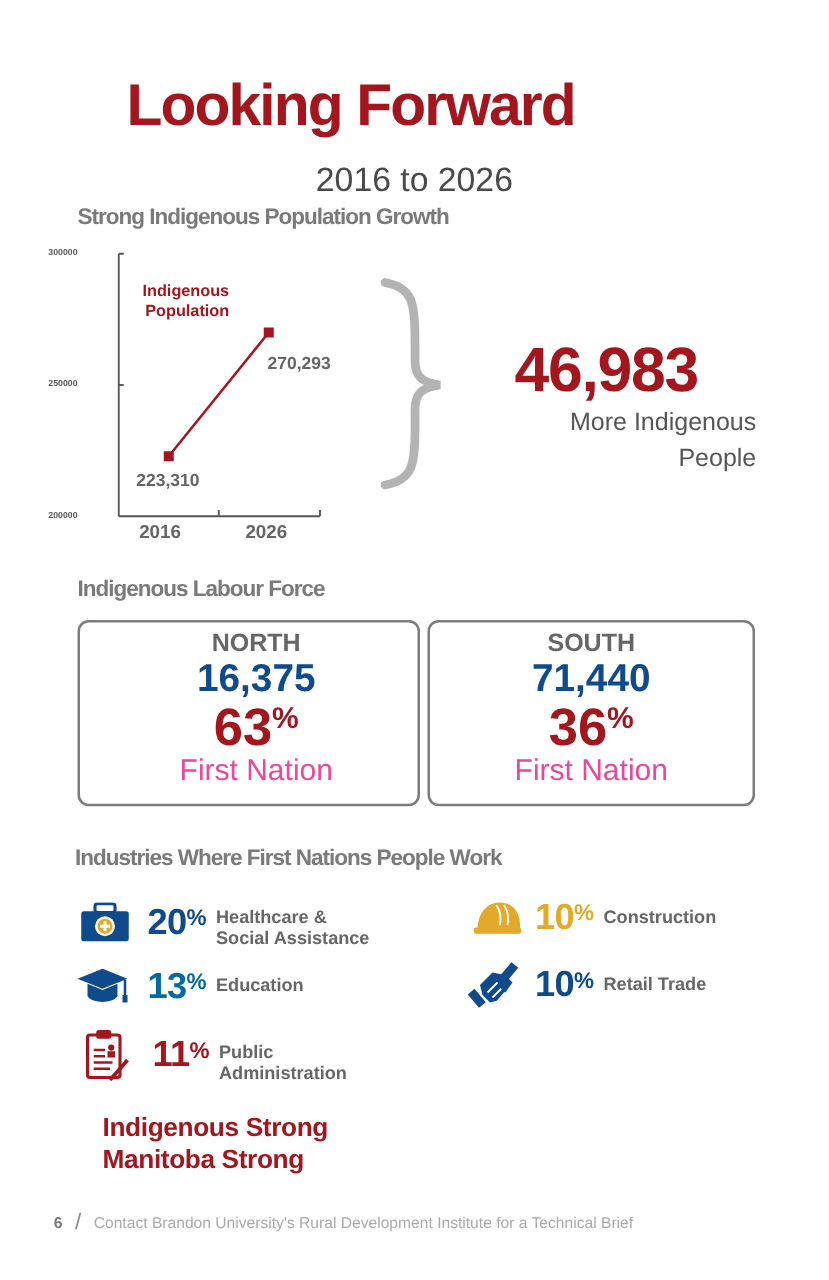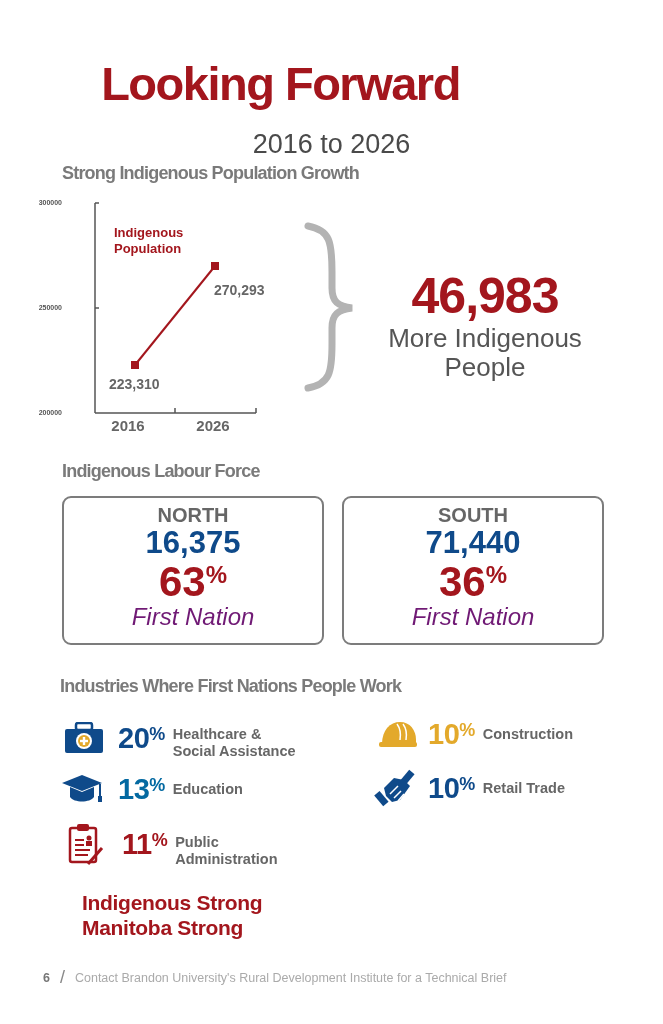--- a/index.html
+++ b/index.html
@@ -7,30 +7,30 @@
          font-family:"Liberation Sans", sans-serif; color:#58595b; }
   .abs { position:absolute; }
   .title { left:0; width:561px; top:58px; text-align:center; font-weight:bold;
            font-size:47px; color:#a3161d; letter-spacing:-1.5px; line-height:52px; }
   .subtitle { left:0; width:663px; top:113px; text-align:center; font-size:27px;
               color:#4a4a4a; line-height:32px;margin-top:15px; }
   .section-h { font-weight:bold; font-size:18px; color:#7a7a7a; letter-spacing:-0.8px; }
   .ytick { font-size:7px; font-weight:bold; color:#555; text-align:right; width:44px; }
   .xtick { font-size:15px; font-weight:bold; color:#666; width:60px; text-align:center; }
   .plabel { font-size:14px; font-weight:bold; color:#666; }
-  .legend { font-size:13px; font-weight:bold; color:#a3161d; line-height:16px; }
+  .legend { font-size:13px; font-weight:bold; color:#a3161d; line-height:16px;text-align:right; }
   .big-num { font-weight:bold; font-size:50px; color:#a3161d; text-align:center;
              letter-spacing:-1px; line-height:56px; }
-  .big-cap { font-size:26px; color:#555; text-align:center; line-height:29px; }
+  .big-cap { font-size:20px; color:#555; text-align:right; line-height:29px; }
   .card { border:2px solid #7c7c7c; border-radius:9px; background:#fff; }
   .card .region { font-weight:bold; font-size:20px; color:#666; text-align:center; line-height:22px; margin-top:6px; }
   .card .count { font-weight:bold; font-size:31px; color:#0f4a8a; text-align:center; line-height:34px; }
   .card .pct { font-weight:bold; font-size:42px; color:#a3161d; text-align:center; line-height:44px; }
   .card .pct .sign { font-size:24px; vertical-align:top; line-height:30px; }
-  .card .fn { font-size:24px; color:#701a75; text-align:center; line-height:26px;font-style:italic; }
+  .card .fn { font-size:24px; color:#ec4899; text-align:center; line-height:26px; }
   .ind { display:flex; align-items:center; }
   .ind .ipct { font-weight:bold; font-size:29px; letter-spacing:-0.5px; line-height:30px; }
   .ind .ipct .s { font-size:18px; vertical-align:top; line-height:22px; }
   .ind .ilabel { font-weight:bold; font-size:14.5px; color:#666; line-height:17px; margin-left:8px; }
   .slogan { font-weight:bold; font-size:21px; color:#a3161d; line-height:25px; letter-spacing:-0.3px; }
   .footer { font-size:12.5px; color:#aaa; }
 </style>
 </head>
 <body>
 
@@ -69,21 +69,21 @@
 </svg>
 
 <div class="abs big-num" style="left:370px; top:268px; width:230px;">46,983</div>
 <div class="abs big-cap" style="left:365px; top:324px; width:240px;">
   <div>More Indigenous</div>
   <div>People</div>
 </div>
 
 <div class="abs section-h" style="left:62px; top:461px;">Indigenous Labour Force</div>
 
-<div class="abs card" style="left:62px; top:496px; width:258px; height:145px;">
+<div class="abs card" style="left:62px; top:496px; width:258px; height:145px;padding-left:12px;">
   <div class="region">NORTH</div>
   <div class="count">16,375</div>
   <div class="pct"><span>63</span><span class="sign">%</span></div>
   <div class="fn">First Nation</div>
 </div>
 
 <div class="abs card" style="left:342px; top:496px; width:258px; height:145px;">
   <div class="region">SOUTH</div>
   <div class="count">71,440</div>
   <div class="pct"><span>36</span><span class="sign">%</span></div>

